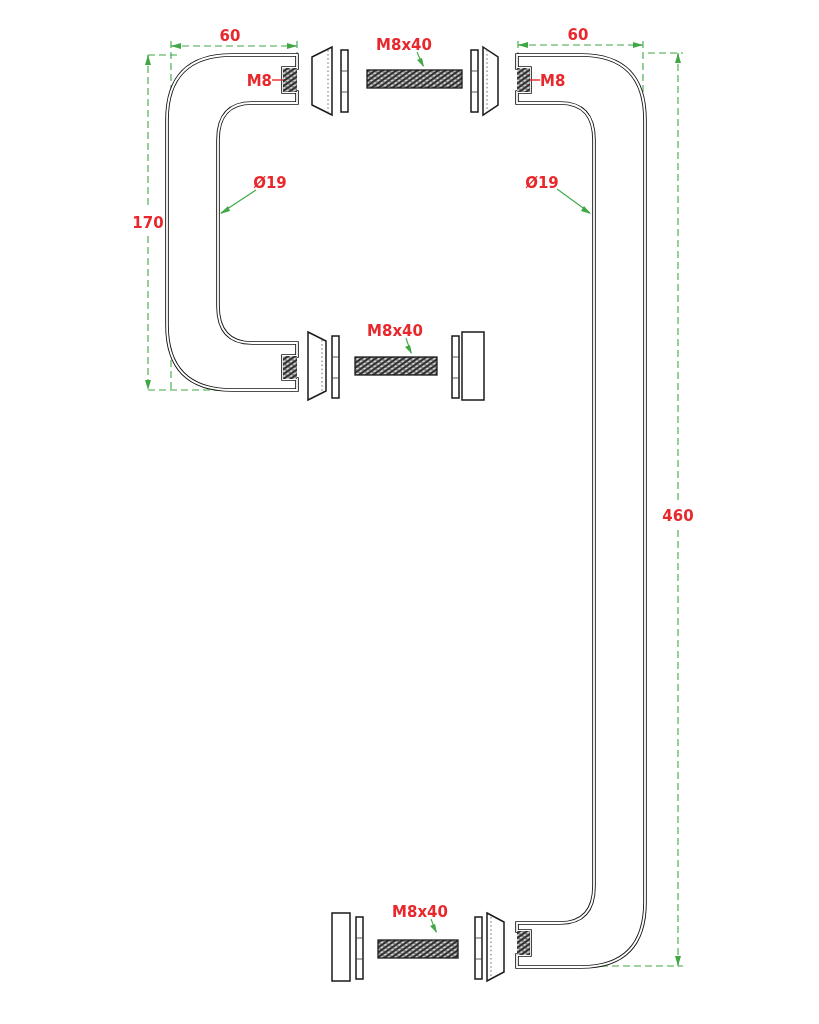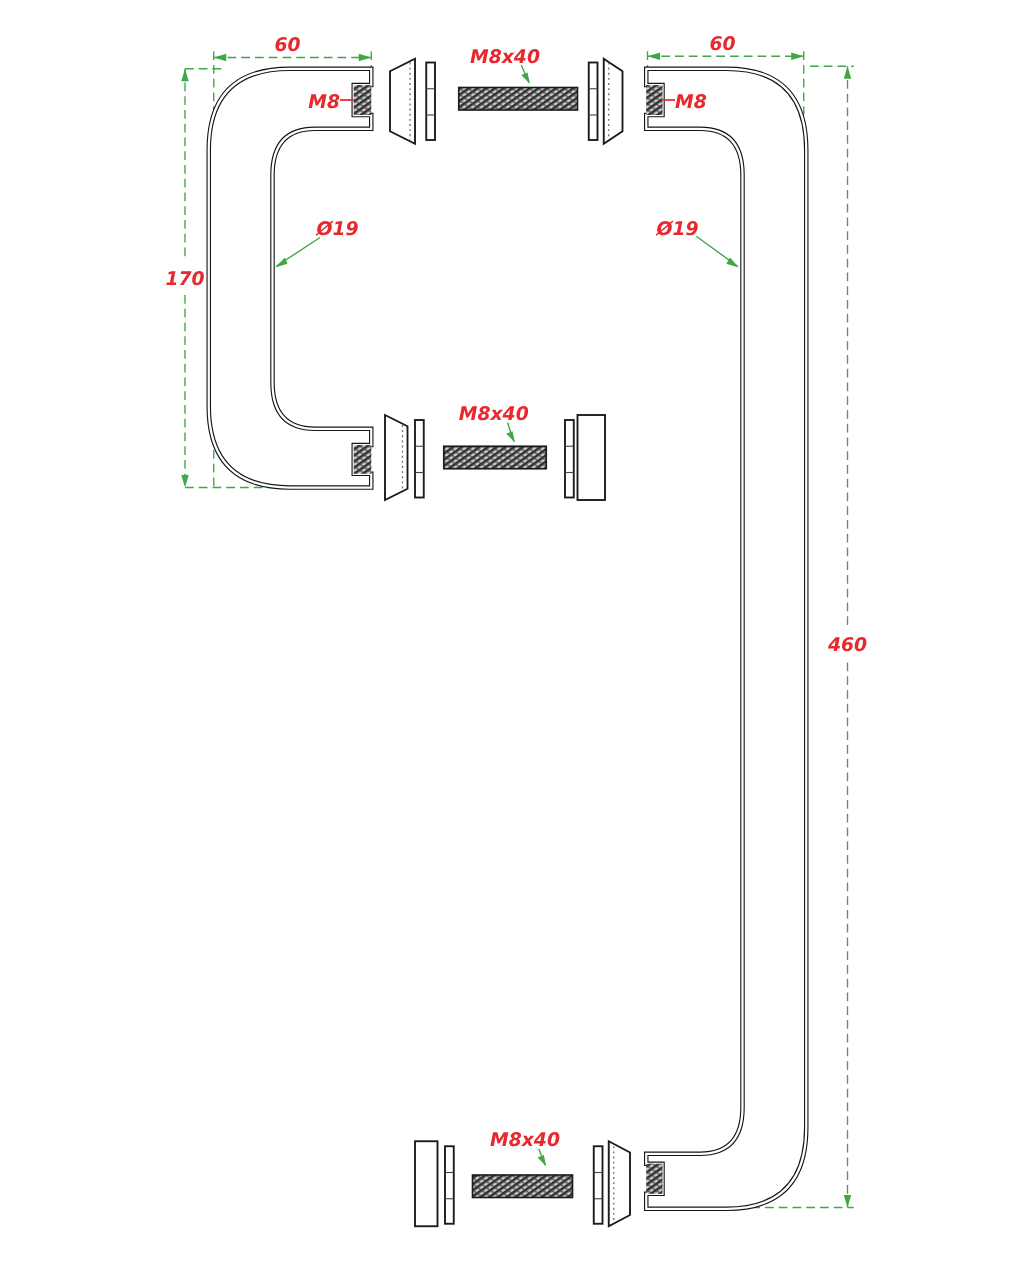--- a/index.html
+++ b/index.html
@@ -1,17 +1,17 @@
 <!DOCTYPE html>
 <html><head>
 <meta charset="utf-8">
 <style>
   html,body{margin:0;padding:0;background:#ffffff;}
   .canvas{position:relative;width:819px;height:1024px;background:#fff;overflow:hidden;
-          font-family:"DejaVu Sans","Liberation Sans",sans-serif;font-style:italic;}
+          font-family:"DejaVu Sans","Liberation Sans",sans-serif;}
   svg{display:block}
   .dim-text{fill:#e8282c;font-size:15px;font-weight:bold;
             font-family:"DejaVu Sans","Liberation Sans",sans-serif;}
   .gline{stroke:#3fa845;stroke-width:1.1;fill:none;}
   .gdash{stroke-dasharray:7 4;}
   .garrow{fill:#3fa845;stroke:none;}
   .rleader{stroke:#e8282c;stroke-width:1.4;}
   .part{fill:#ffffff;stroke:#1a1a1a;stroke-width:1.5;}
   .dotline{stroke:#666;stroke-width:1;stroke-dasharray:1.5 2.6;fill:none;}
   .tick{stroke:#444;stroke-width:.9;}

